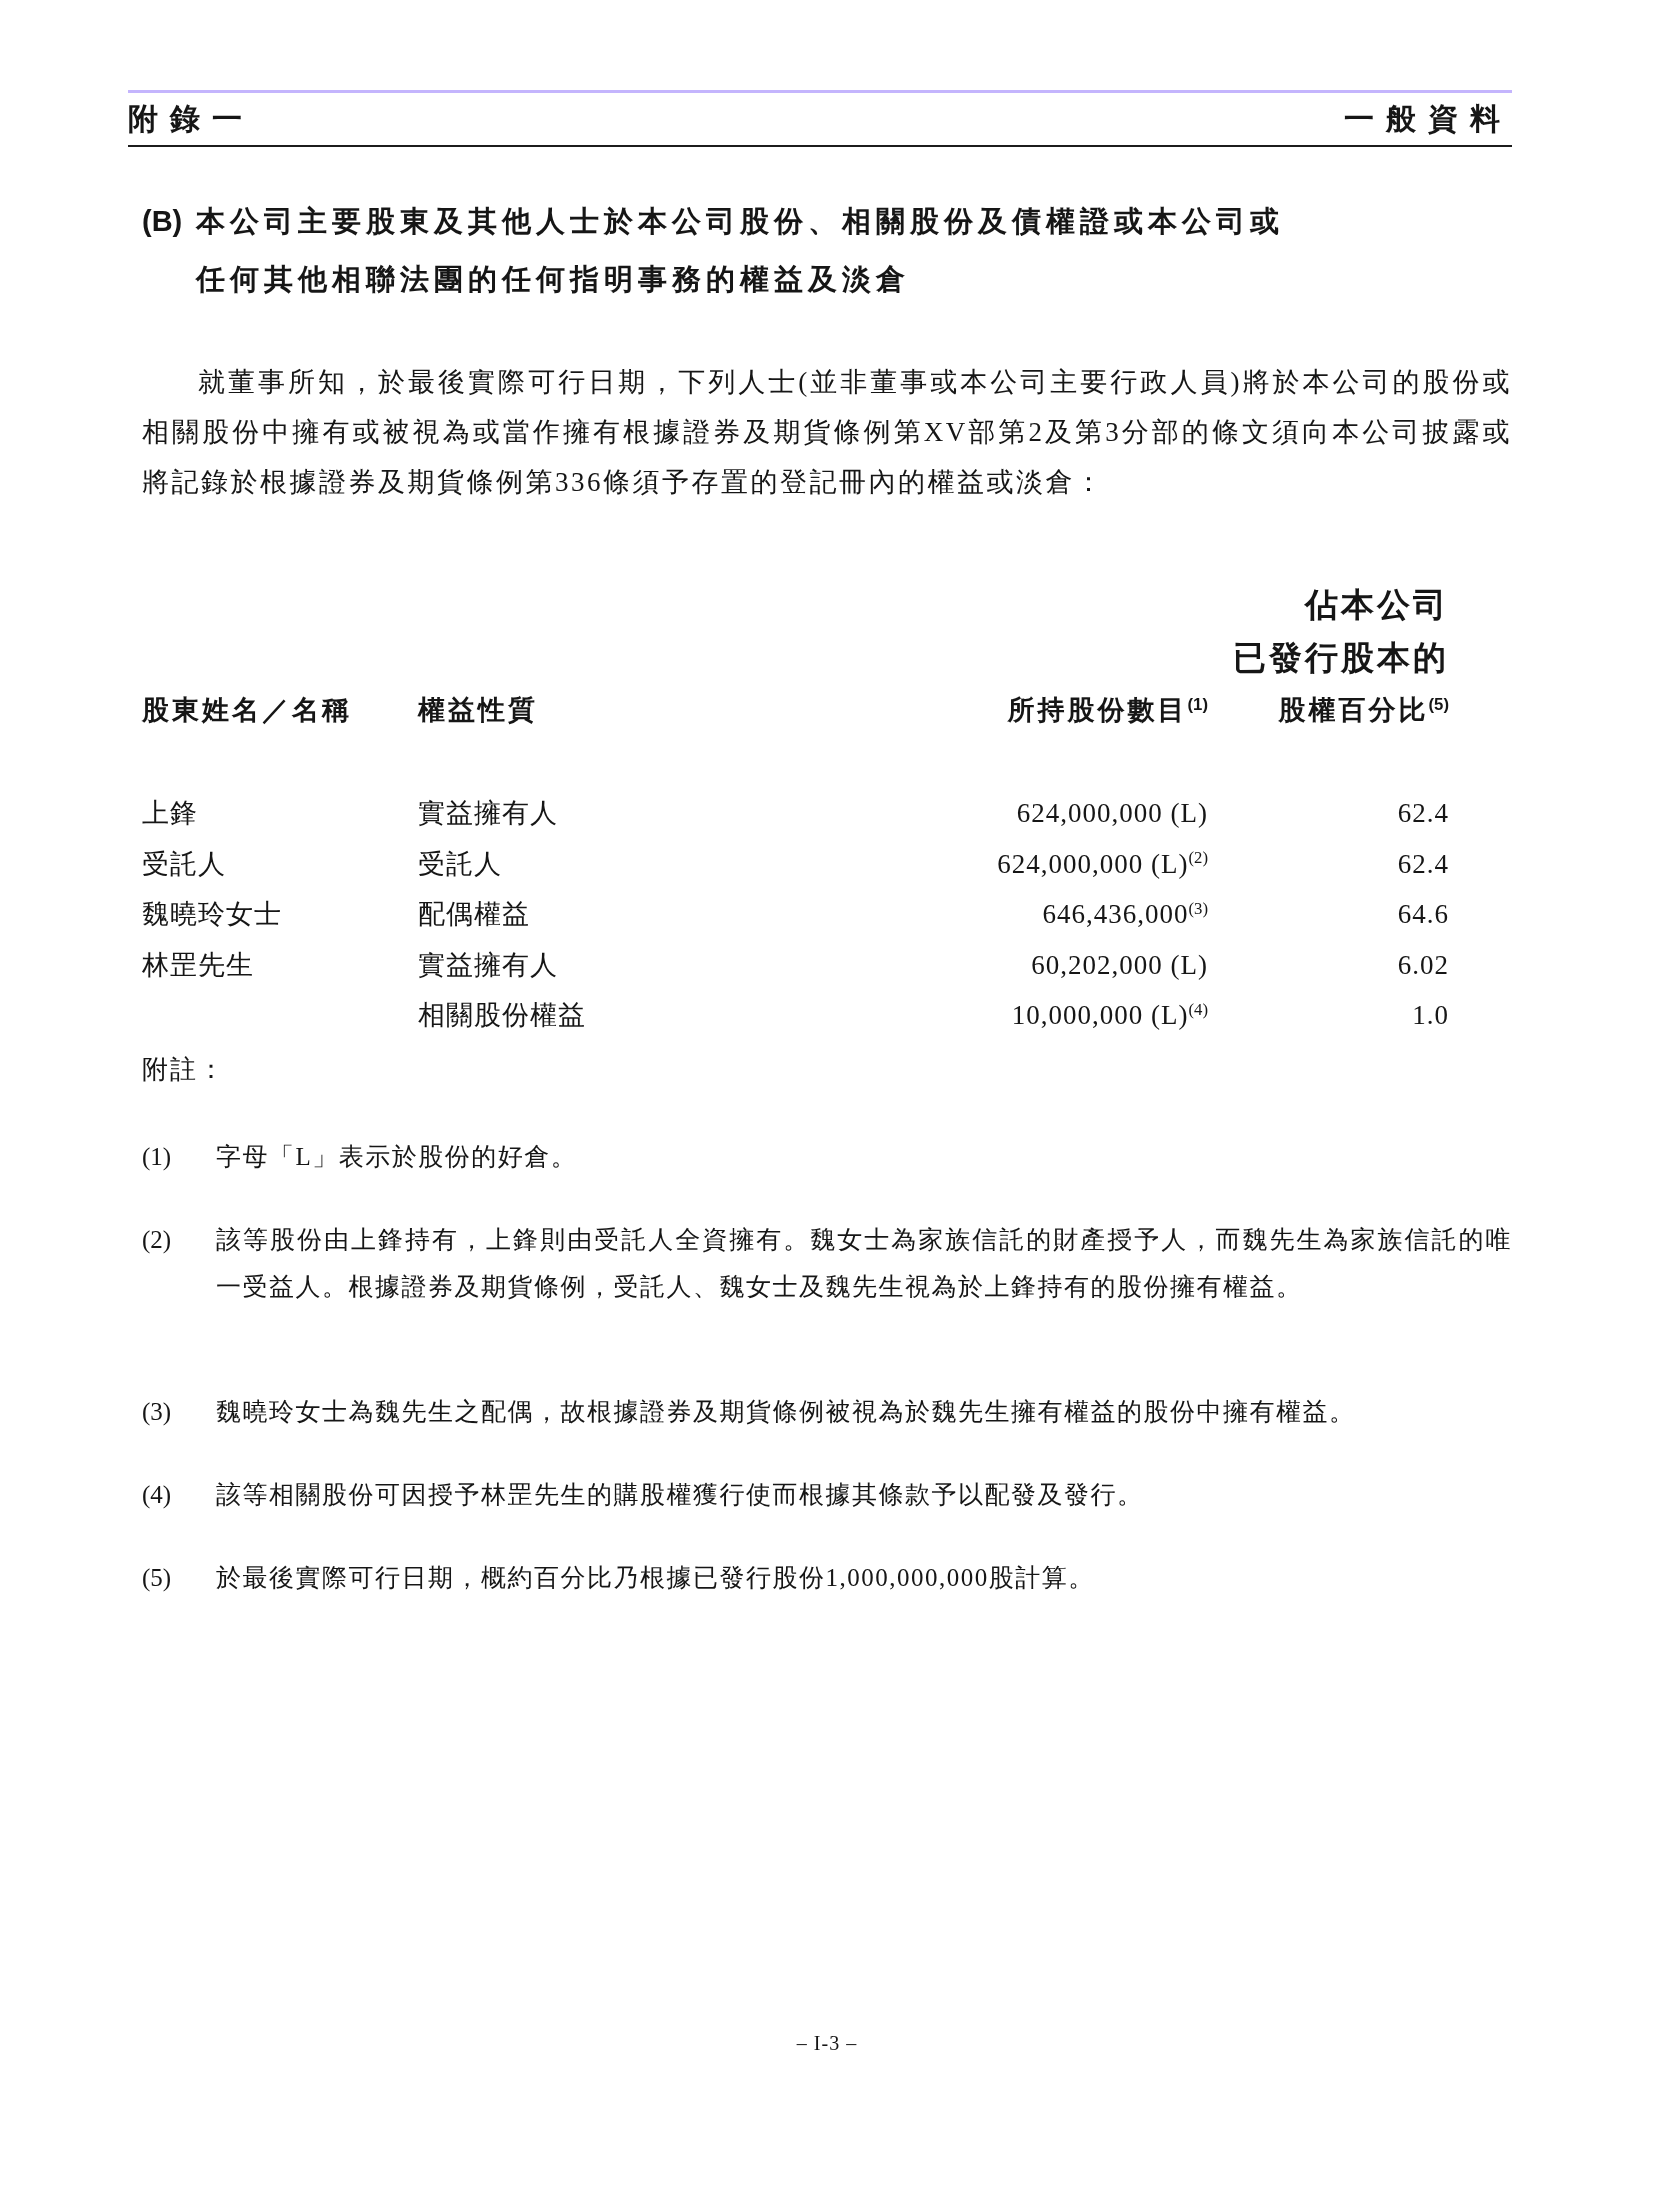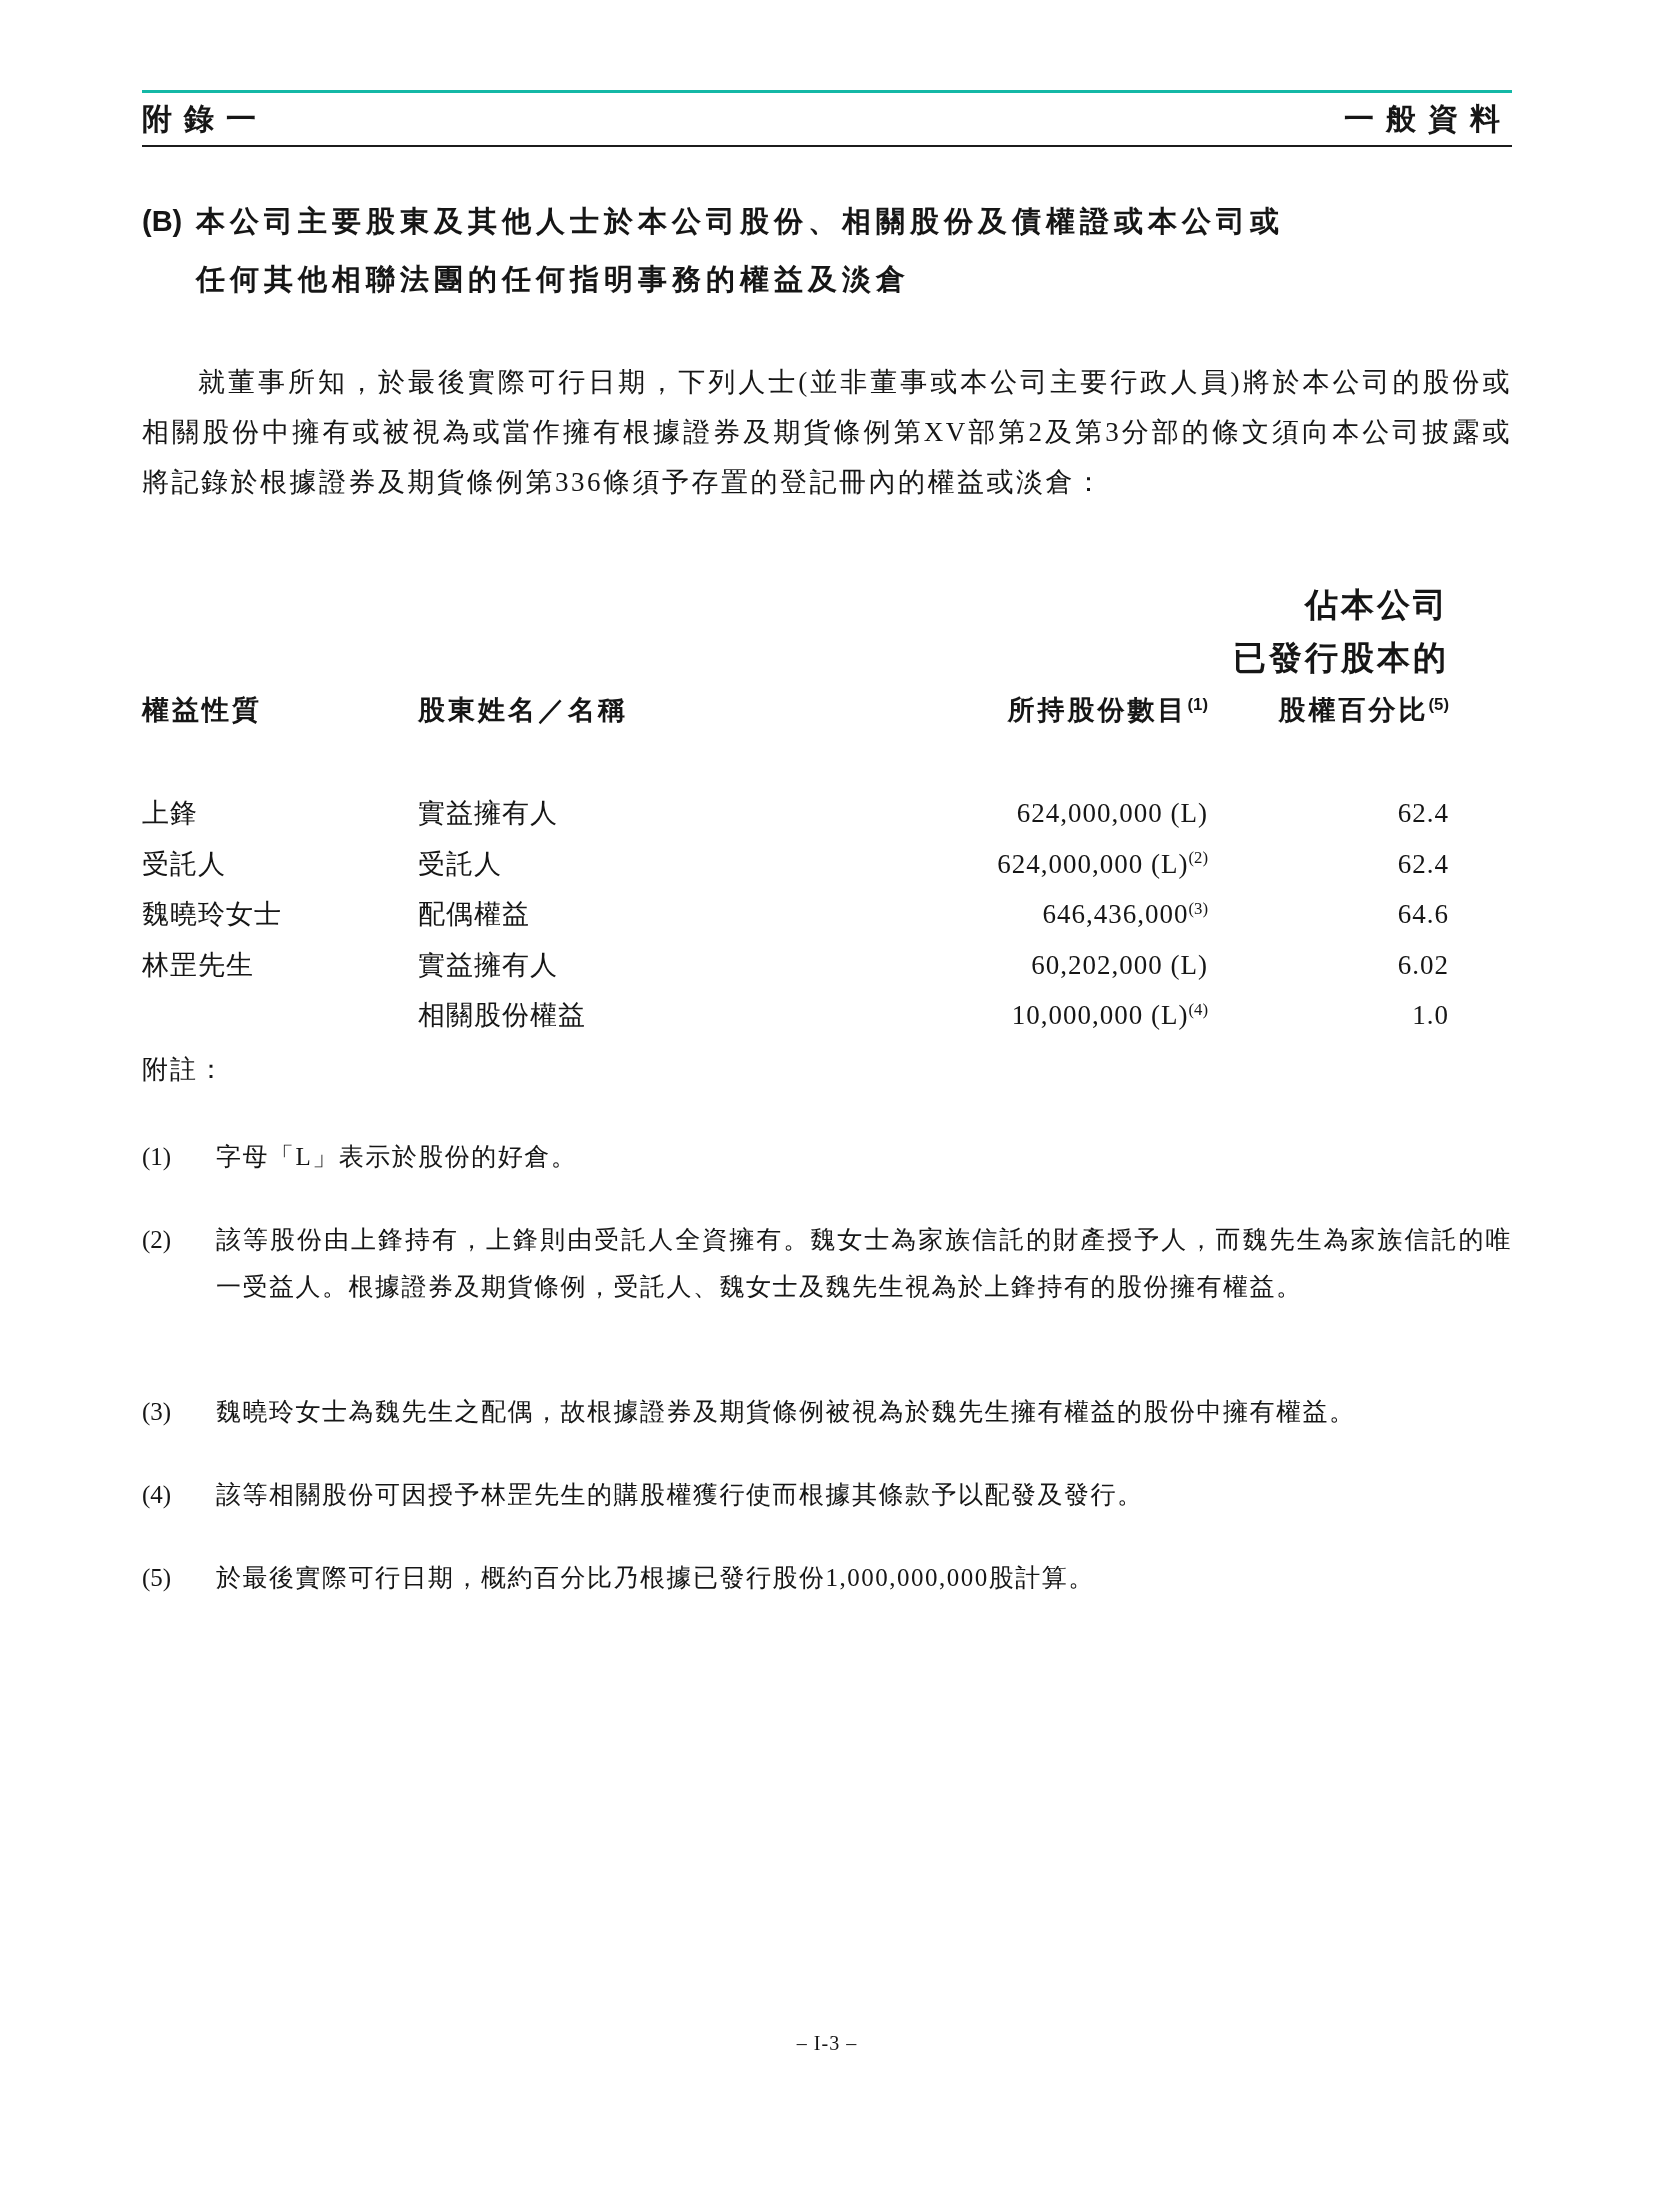--- a/index.html
+++ b/index.html
@@ -7,22 +7,22 @@
     position:relative;
     width:1654px; height:2205px;
     margin:0 auto;
     background:#ffffff;
     color:#161616;
     font-family:"Liberation Serif","DejaVu Serif",serif;
     overflow:hidden;
   }
   
   .doc-header {
-    position:absolute; left:142px; right:142px; top:90px;
-    border-top:3px solid #14b8a6;
+    position:absolute; left:128px; right:142px; top:90px;
+    border-top:3px solid #c4b5fd;
     border-bottom:2px solid #1c1c1c;
     height:52px;
     display:flex; align-items:center; justify-content:space-between;
     font-family:"Liberation Sans","DejaVu Sans",sans-serif;
     font-weight:bold; font-size:30px; letter-spacing:12px;
   }
   
   .section-heading {
     position:absolute; left:142px; right:142px; top:192px;
     display:flex;
@@ -105,22 +105,22 @@
       <div class="c4">佔本公司</div>
     </div>
     <div class="t-row t-pre">
       <div></div>
         <div></div>
         <div></div>
       <div class="c4">已發行股本的</div>
     </div>
 
     <div class="t-row t-head">
+      <div>股東姓名／名稱</div>
       <div>權益性質</div>
-      <div>股東姓名／名稱</div>
       <div class="c3"><span>所持股份數目</span><sup>(1)</sup></div>
       <div class="c4"><span>股權百分比</span><sup>(5)</sup></div>
     </div>
 
     <div class="t-gap-head"></div>
 
     <div class="t-row t-body">
       <div>上鋒</div>
       <div>實益擁有人</div>
       <div class="c3"><span>624,000,000 (L)</span><sup></sup></div>

